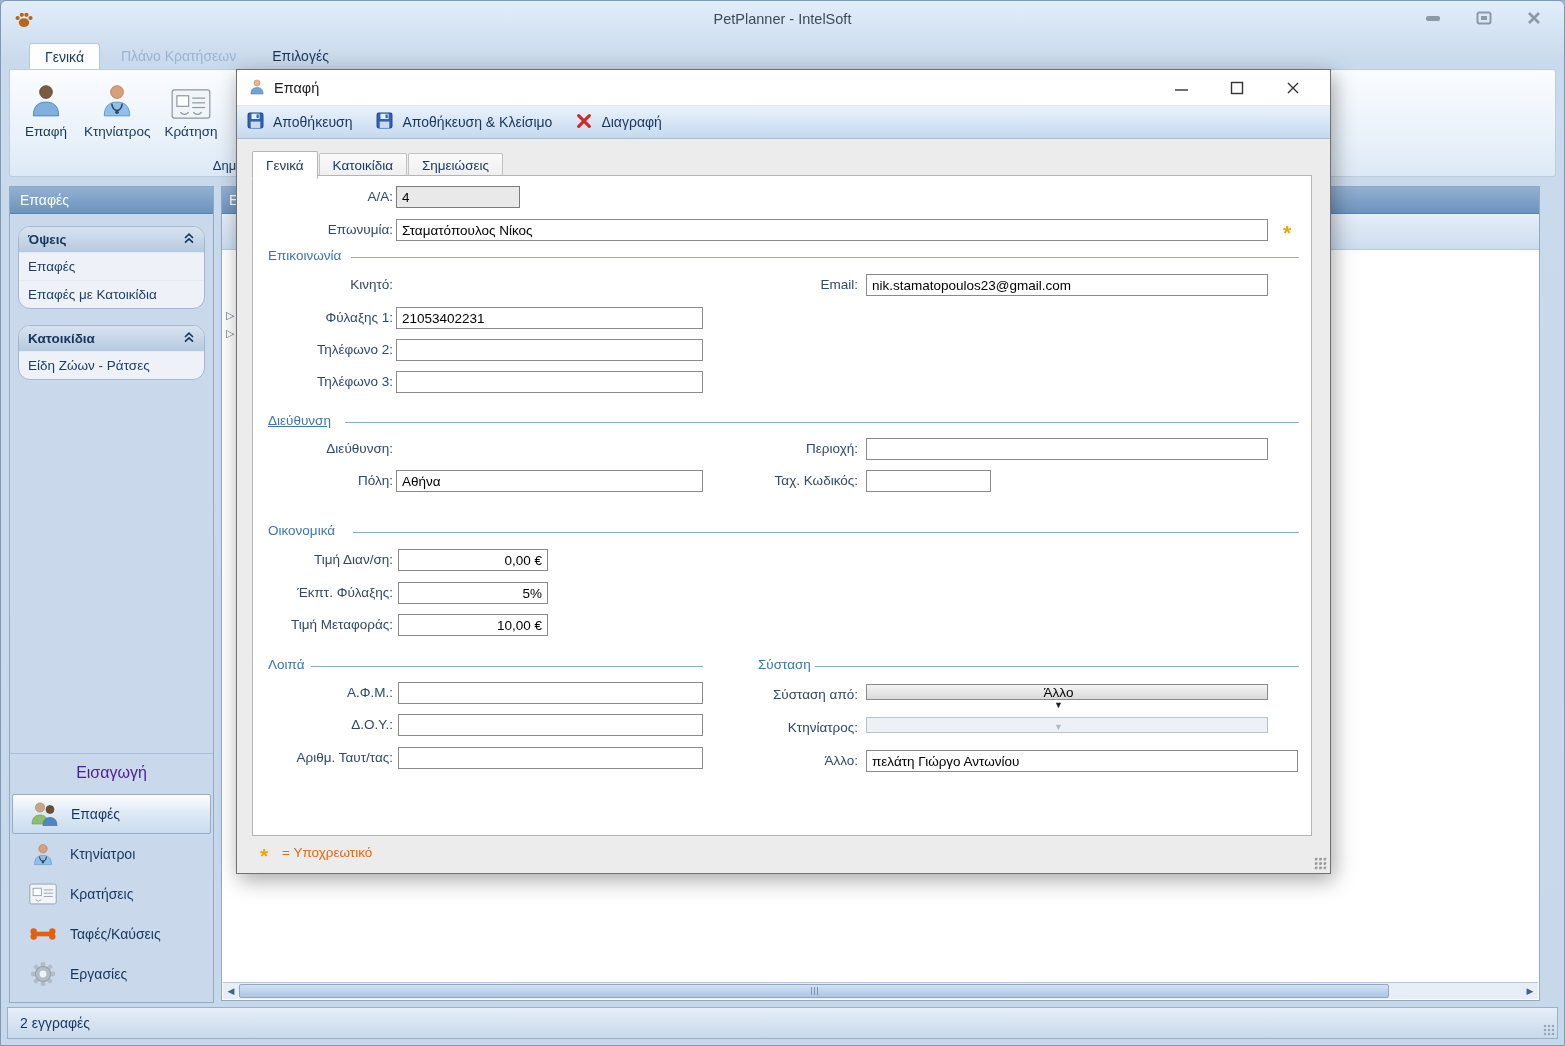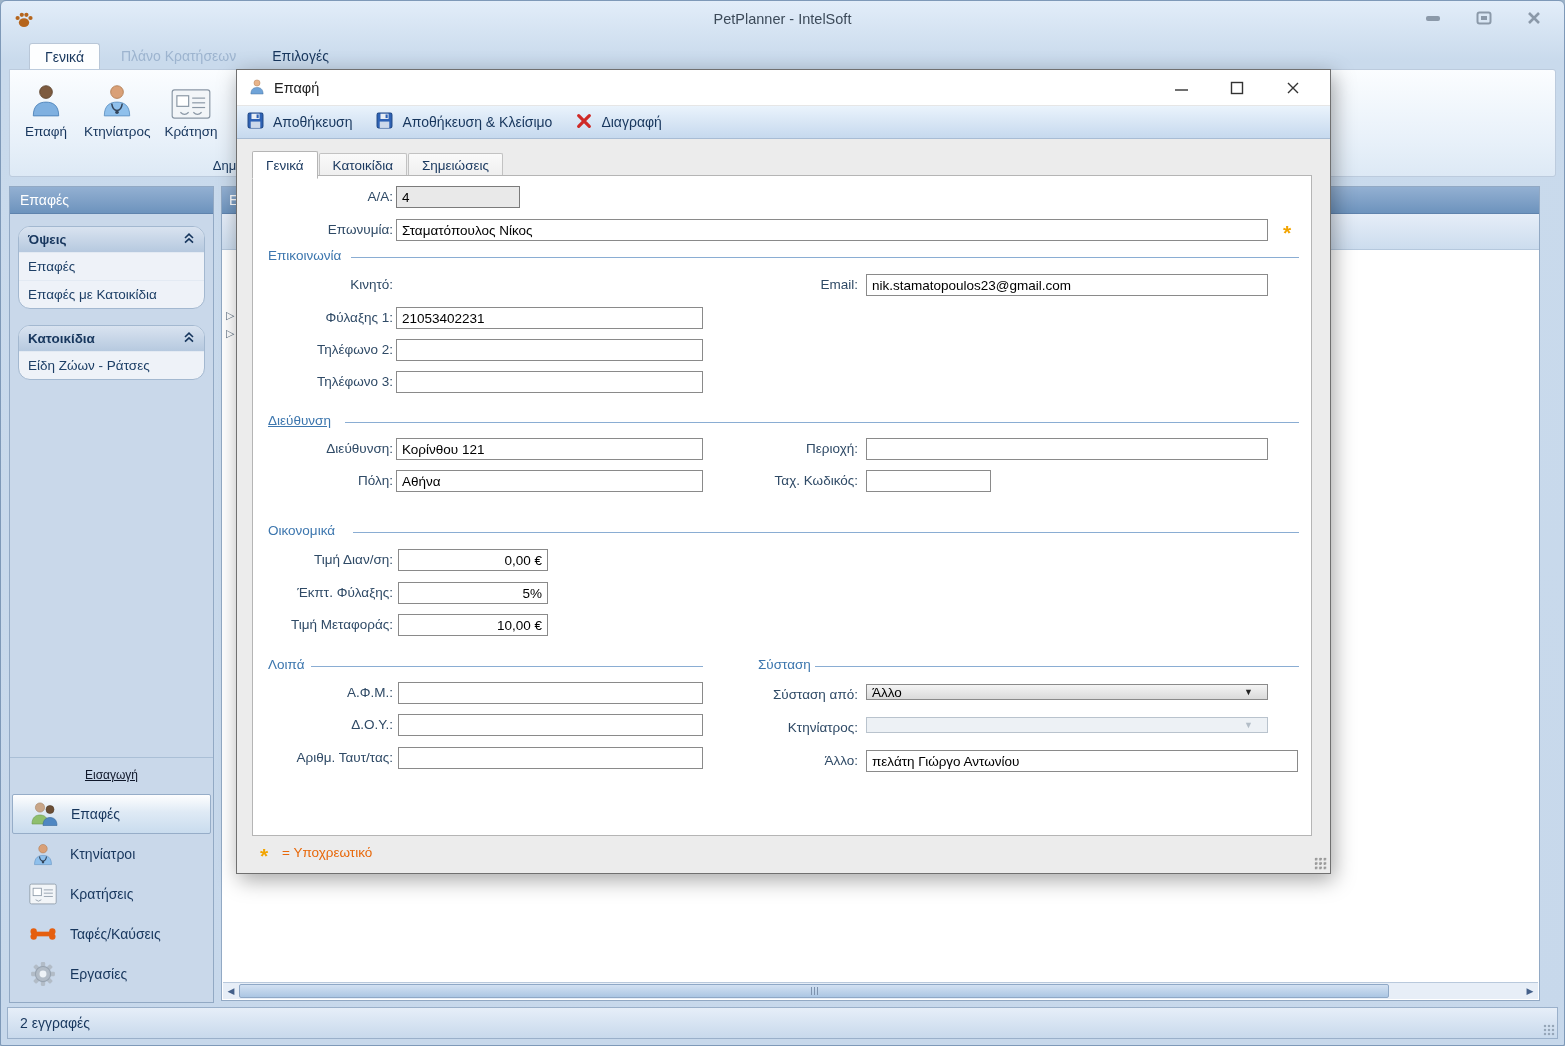--- a/index.html
+++ b/index.html
@@ -26,21 +26,21 @@
   .rib-group-label { position:absolute; bottom:3px; left:150px; width:160px; text-align:center; color:#17365d; font-size:13px; }
 
   
   .sidebar { position:absolute; left:8px; top:185px; width:205px; bottom:42px; background:#c9d8ea; border:1px solid #92a9c4; }
   .sb-header { height:27px; background:linear-gradient(#93b0d2,#6d93bd); color:#fff; font-size:14px; line-height:27px; padding-left:10px; border-bottom:1px solid #5f83ad; }
   .sb-groups { padding:12px 8px; }
   .sb-group { border:1px solid #a3b8d0; border-radius:12px; background:#eef2f8; overflow:hidden; margin-bottom:16px; }
   .sb-group-header { background:linear-gradient(#d9e3f0,#b6c9df); padding:5px 9px; color:#17365d; font-weight:bold; font-size:13.5px; display:flex; justify-content:space-between; align-items:center; cursor:default; }
   .sb-item { padding:6px 9px; font-size:13.5px; color:#1d3f66; border-top:1px solid #e3eaf3; }
   .sb-bottom { position:absolute; left:0; right:0; bottom:0; border-top:1px solid #aabfd6; }
-  .nav-header { text-align:center; color:#0f172a; font-size:12px; padding:10px 0 12px;text-decoration:underline; }
+  .nav-header { text-align:center; color:#4c1d95; font-size:16px; padding:10px 0 12px; }
   .nav-item { display:flex; align-items:center; gap:12px; height:40px; padding-left:16px; color:#17365d; font-size:14px; margin:0 2px; }
   .nav-item.selected { background:linear-gradient(#fefeff,#dfeaf5 45%,#c9dcee); border:1px solid #96adc8; border-radius:2px; }
   .nav-ic { width:30px; display:flex; justify-content:center; }
 
   
   .statusbar { position:absolute; left:6px; right:6px; bottom:6px; height:32px; background:linear-gradient(#e6eef8,#c8d9ec); border:1px solid #9ab0ca; color:#17365d; font-size:14px; line-height:30px; padding-left:12px; }
   .grip { position:absolute; right:2px; bottom:2px; width:12px; height:12px;
           background-image:radial-gradient(circle at 2px 2px,#96a6b8 1.4px,transparent 1.6px);
           background-size:4px 4px; }
 
@@ -66,21 +66,21 @@
   .dtab { padding:4px 13px 5px; font-size:13.5px; color:#17365d; background:linear-gradient(#fafafa,#ececec); border:1px solid #c2c2c2; border-bottom:none; margin-right:1px; border-radius:2px 2px 0 0; position:relative; top:2px; }
   .dtab.active { background:#fff; border:1px solid #b5b5b5; border-bottom:1px solid #fff; top:0; padding-top:6px; z-index:3; }
   .dlg-body { position:absolute; top:105px; left:15px; right:18px; bottom:37px; background:#fff; border:1px solid #b5b5b5; }
 
   .flbl { position:absolute; height:22px; line-height:22px; font-size:13.5px; color:#2f4a66; text-align:right; }
   .fld { position:absolute; height:22px; border:1px solid #8a8a8a; background:#fff; color:#000; font-size:13.5px; padding:1px 5px; font-family:inherit; }
   .fld.ro { background:#e9e9e9; border-color:#7b7b7b; }
   .fld.money { text-align:right; }
   .sec { position:absolute; font-size:13.5px; color:#3c76ae; height:16px; line-height:16px; }
   .sec-line { position:absolute; height:1px; background:#8aadd3; }
-  .combo { position:absolute; height:16px; border:1px solid #8a8a8a; background:linear-gradient(#f4f4f4,#dadada); display:flex; align-items:center; justify-content:space-between; padding:0 14px 0 5px; font-size:13.5px; color:#000; }
+  .combo { position:absolute; height:16px; border:1px solid #8a8a8a; background:linear-gradient(#f4f4f4,#dadada); display:flex; align-items:center; justify-content:space-between; padding:0 22px 0 5px; font-size:13.5px; color:#000;flex-direction:column; }
   .combo .arr { font-size:9px; color:#222; }
   .combo.disabled { background:#edf1f5; border-color:#b9c3cd; }
   .combo.disabled .arr { color:#b3bdc7; }
   .req-star { position:absolute; color:#f2a400; font-size:21px; font-weight:bold; line-height:14px; }
   .req-note { position:absolute; color:#e8680a; font-size:13.5px; }
   .dlg-grip { position:absolute; right:3px; bottom:3px; width:13px; height:13px;
           background-image:radial-gradient(circle at 2px 2px,#9a9a9a 1.4px,transparent 1.6px);
           background-size:4.4px 4.4px; }
 </style>
 </head>
@@ -374,21 +374,20 @@
       <div class="flbl" style="left:0;width:140px;top:131px;">Φύλαξης 1:</div>
       <input class="fld" style="left: 143px; width: 307px; top: 131px;" value="21053402231">
       <div class="flbl" style="left:0;width:140px;top:163px;">Τηλέφωνο 2:</div>
       <input class="fld" style="left: 143px; width: 307px; top: 163px;" value="">
       <div class="flbl" style="left:0;width:140px;top:195px;">Τηλέφωνο 3:</div>
       <input class="fld" style="left: 143px; width: 307px; top: 195px;" value="">
 
       <div class="sec" style="left:15px;top:237px;text-decoration:underline;">Διεύθυνση</div>
       <div class="sec-line" style="left:92px;top:246px;width:954px;"></div>
       <div class="flbl" style="left:0;width:140px;top:262px;">Διεύθυνση:</div>
-      <input class="fld" style="left: 143px; width: 307px; top: 262px;" value="Κορίνθου 121">
       <div class="flbl" style="left:425px;width:180px;top:262px;">Περιοχή:</div>
       <input class="fld" style="left: 613px; width: 402px; top: 262px;" value="">
       <div class="flbl" style="left:0;width:140px;top:294px;">Πόλη:</div>
       <input class="fld" style="left: 143px; width: 307px; top: 294px;" value="Αθήνα">
       <div class="flbl" style="left:425px;width:180px;top:294px;">Ταχ. Κωδικός:</div>
       <input class="fld" style="left: 613px; width: 125px; top: 294px;" value="">
 
       <div class="sec" style="left:15px;top:347px;">Οικονομικά</div>
       <div class="sec-line" style="left:100px;top:356px;width:946px;"></div>
       <div class="flbl" style="left:0;width:140px;top:373px;">Τιμή Διαν/ση:</div>

